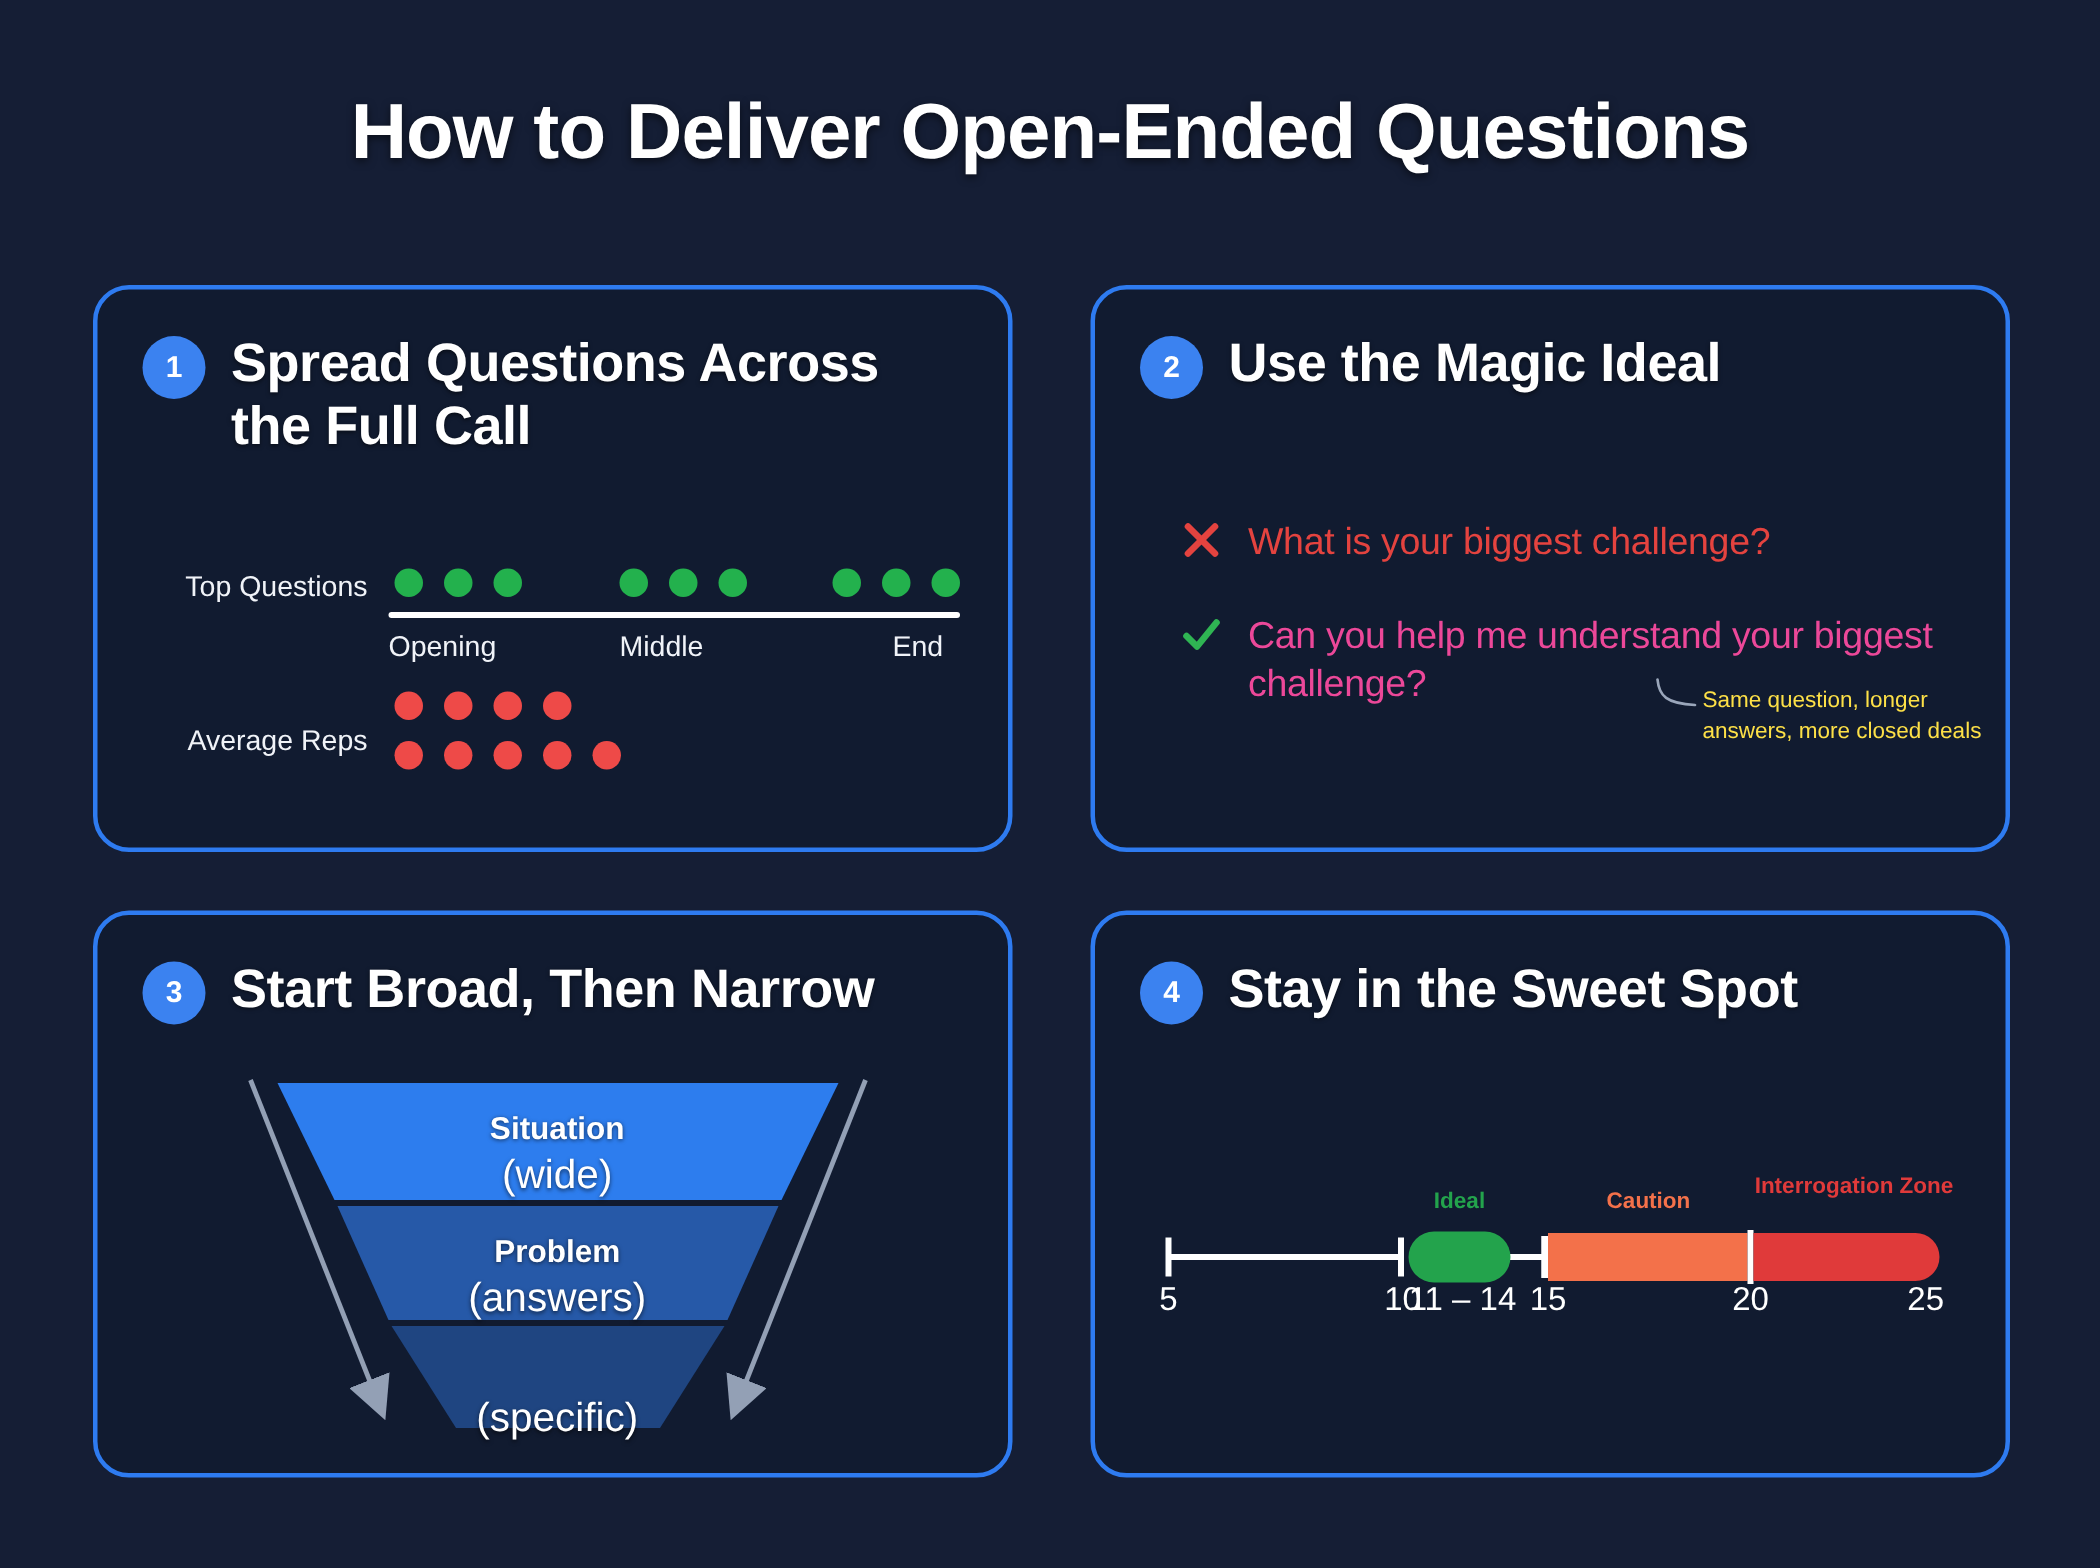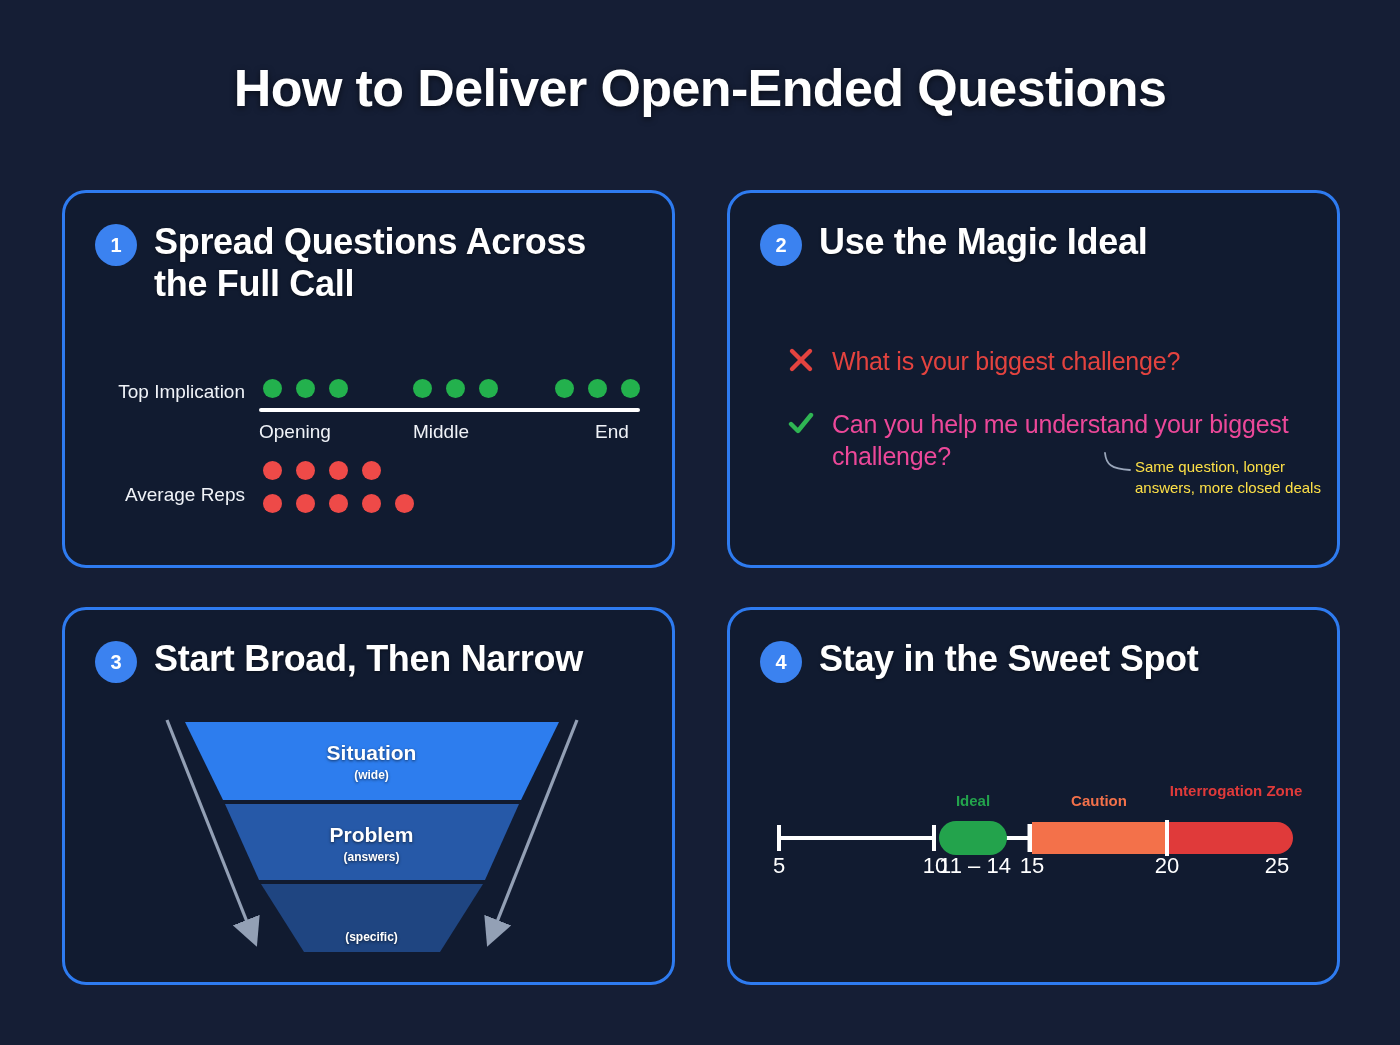--- a/index.html
+++ b/index.html
@@ -165,21 +165,21 @@
 
   .fl-text {
     position: absolute;
     width: 613px;
     left: 0;
     text-align: center;
     color: #FFFFFF;
     pointer-events: none;
   }
   .fl-name { font-size: 21px; font-weight: 700; text-shadow: 0 1px 3px rgba(0,0,0,.6); }
-  .fl-sub  { font-size: 12px; font-weight: 700; text-shadow: 0 1px 3px rgba(0,0,0,.6); }
+  .fl-sub  { font-size: 27px; font-weight: 400; text-shadow: 0 1px 3px rgba(0,0,0,.6); }
 
   
   .scale-wrap { position: absolute; left: 0; top: 0; width: 100%; height: 100%; }
 
   .zone-label {
     position: absolute;
     font-size: 15px;
     font-weight: 700;
     text-align: center;
     white-space: nowrap;
@@ -204,21 +204,21 @@
 
   <div class="grid">
 
     <div class="card">
       <div class="card-head">
         <div class="badge">1</div>
         <div class="card-title">Spread Questions Across the Full Call</div>
       </div>
 
       <div class="c1-body">
-        <div class="row-label lbl-top">Top Implication</div>
+        <div class="row-label lbl-top">Top Questions</div>
         <div class="row-label lbl-avg">Average Reps</div>
 
         <div class="dot g" style="left:198px; top:186px;"></div>
         <div class="dot g" style="left:231px; top:186px;"></div>
         <div class="dot g" style="left:264px; top:186px;"></div>
 
         <div class="dot g" style="left:348px; top:186px;"></div>
         <div class="dot g" style="left:381px; top:186px;"></div>
         <div class="dot g" style="left:414px; top:186px;"></div>
 
@@ -331,18 +331,18 @@
 
         <div class="zone-label" style="left:203px; top:182px; width:80px; color:#23A34C;">Ideal</div>
         <div class="zone-label" style="left:308px; top:182px; width:122px; color:#F3714A;">Caution</div>
         <div class="zone-label" style="left:430px; top:172px; width:152px; color:#E03A3A;">Interrogation Zone</div>
 
         <div class="tick-label" style="left:35px;  width:28px;">5</div>
         <div class="tick-label" style="left:186px; width:38px;">10</div>
         <div class="tick-label" style="left:205px; width:80px;">11 – 14</div>
         <div class="tick-label" style="left:283px; width:38px;">15</div>
         <div class="tick-label" style="left:418px; width:38px;">20</div>
-        <div class="tick-label" style="left:528px; width:38px;">25</div>
+        <div class="tick-label" style="left:528px; width:38px;text-align:right;">25</div>
       </div>
     </div>
 
   </div>
 </div>
 
 </body></html>

